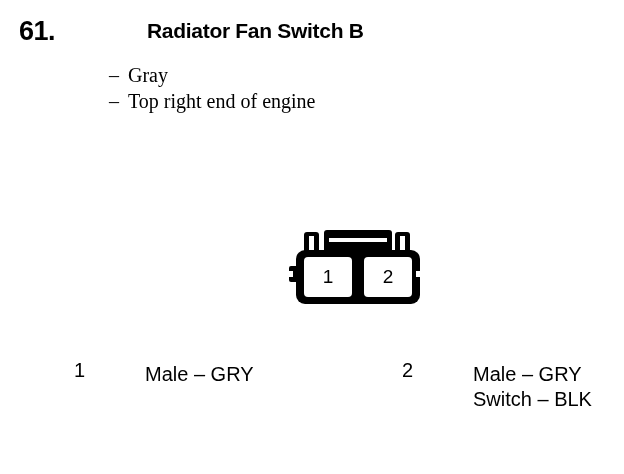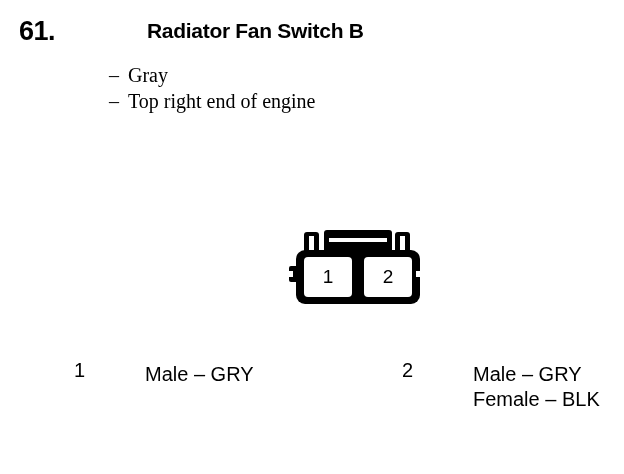--- a/index.html
+++ b/index.html
@@ -243,17 +243,17 @@
     <div class="legend-num">1</div>
     <div class="legend-lines">
       <div class="legend-line">Male – GRY</div>
     </div>
   </div>
 
   <div class="legend-col col-right">
     <div class="legend-num">2</div>
     <div class="legend-lines">
       <div class="legend-line">Male – GRY</div>
-      <div class="legend-line">Female – BLK</div>
+      <div class="legend-line">Switch – BLK</div>
     </div>
   </div>
 
 </div>
 
 </body></html>

